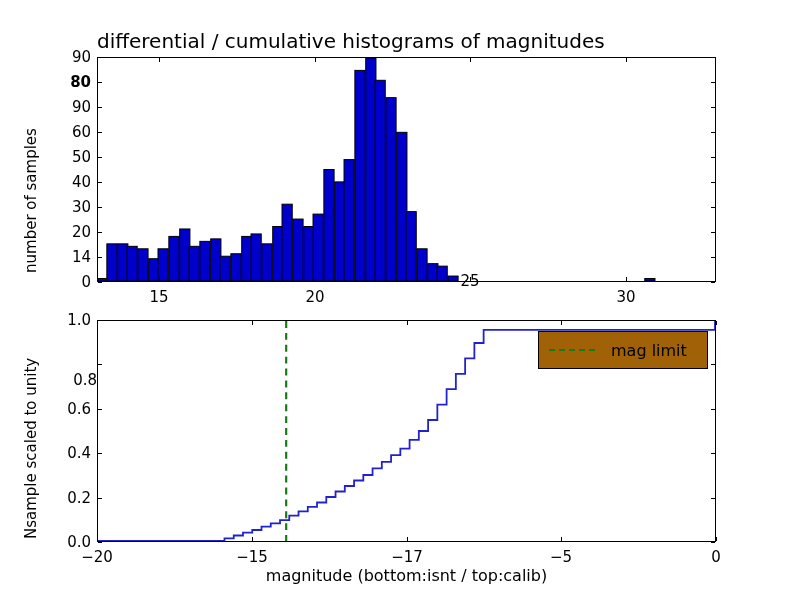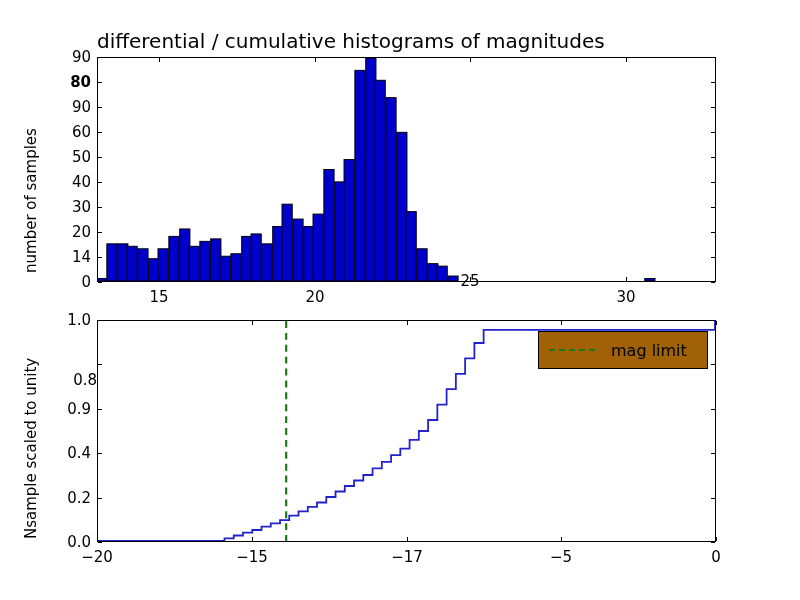--- a/index.html
+++ b/index.html
@@ -260,21 +260,21 @@
       <div class="tick-mark tick-y-right" style="left: 711px; top: 542px;"></div>
       <div class="tick-label ytick-label" style="left: 39px; top: 542px; width: 52px;">0.0</div>
       <div class="tick-mark tick-y" style="left: 98px; top: 498px;"></div>
       <div class="tick-mark tick-y-right" style="left: 711px; top: 498px;"></div>
       <div class="tick-label ytick-label" style="left: 39px; top: 498px; width: 52px;">0.2</div>
       <div class="tick-mark tick-y" style="left: 98px; top: 453px;"></div>
       <div class="tick-mark tick-y-right" style="left: 711px; top: 453px;"></div>
       <div class="tick-label ytick-label" style="left: 39px; top: 453px; width: 52px;">0.4</div>
       <div class="tick-mark tick-y" style="left: 98px; top: 409px;"></div>
       <div class="tick-mark tick-y-right" style="left: 711px; top: 409px;"></div>
-      <div class="tick-label ytick-label" style="left: 39px; top: 409px; width: 52px;">0.9</div>
+      <div class="tick-label ytick-label" style="left: 39px; top: 409px; width: 52px;">0.6</div>
       <div class="tick-mark tick-y" style="left: 98px; top: 364px;"></div>
       <div class="tick-mark tick-y-right" style="left: 711px; top: 364px;"></div>
       <div class="tick-label ytick-label" style="left: 45px; top: 364px; width: 52px; margin-top: 16px;">0.8</div>
       <div class="tick-mark tick-y" style="left: 98px; top: 320px;"></div>
       <div class="tick-mark tick-y-right" style="left: 711px; top: 320px;"></div>
       <div class="tick-label ytick-label" style="left: 39px; top: 320px; width: 52px;">1.0</div>
     </div>
   <div id="bottom-xticks">
       <div class="tick-mark tick-x" style="left: 97px; top: 537px;"></div>
       <div class="tick-mark tick-x" style="left: 97px; top: 321px;"></div>
@@ -288,19 +288,20 @@
       <div class="tick-mark tick-x" style="left: 561px; top: 537px;"></div>
       <div class="tick-mark tick-x" style="left: 561px; top: 321px;"></div>
       <div class="tick-label xtick-label" style="left: 561px; top: 548px;">−5</div>
       <div class="tick-mark tick-x" style="left: 716px; top: 537px;"></div>
       <div class="tick-mark tick-x" style="left: 716px; top: 321px;"></div>
       <div class="tick-label xtick-label" style="left: 716px; top: 548px;">0</div>
     </div>
 
   <div class="axis-title ylabel" id="ylabel-bottom" style="left:22px; top:539px;">Nsample scaled to unity</div>
 
+  <div class="axis-title" id="xlabel-bottom">magnitude (bottom:isnt / top:calib)</div>
 
   <div id="legend-box">
     <div id="legend-swatch"></div>
     <div id="legend-label">mag limit</div>
   </div>
 
 </div>
 
 </body></html>

